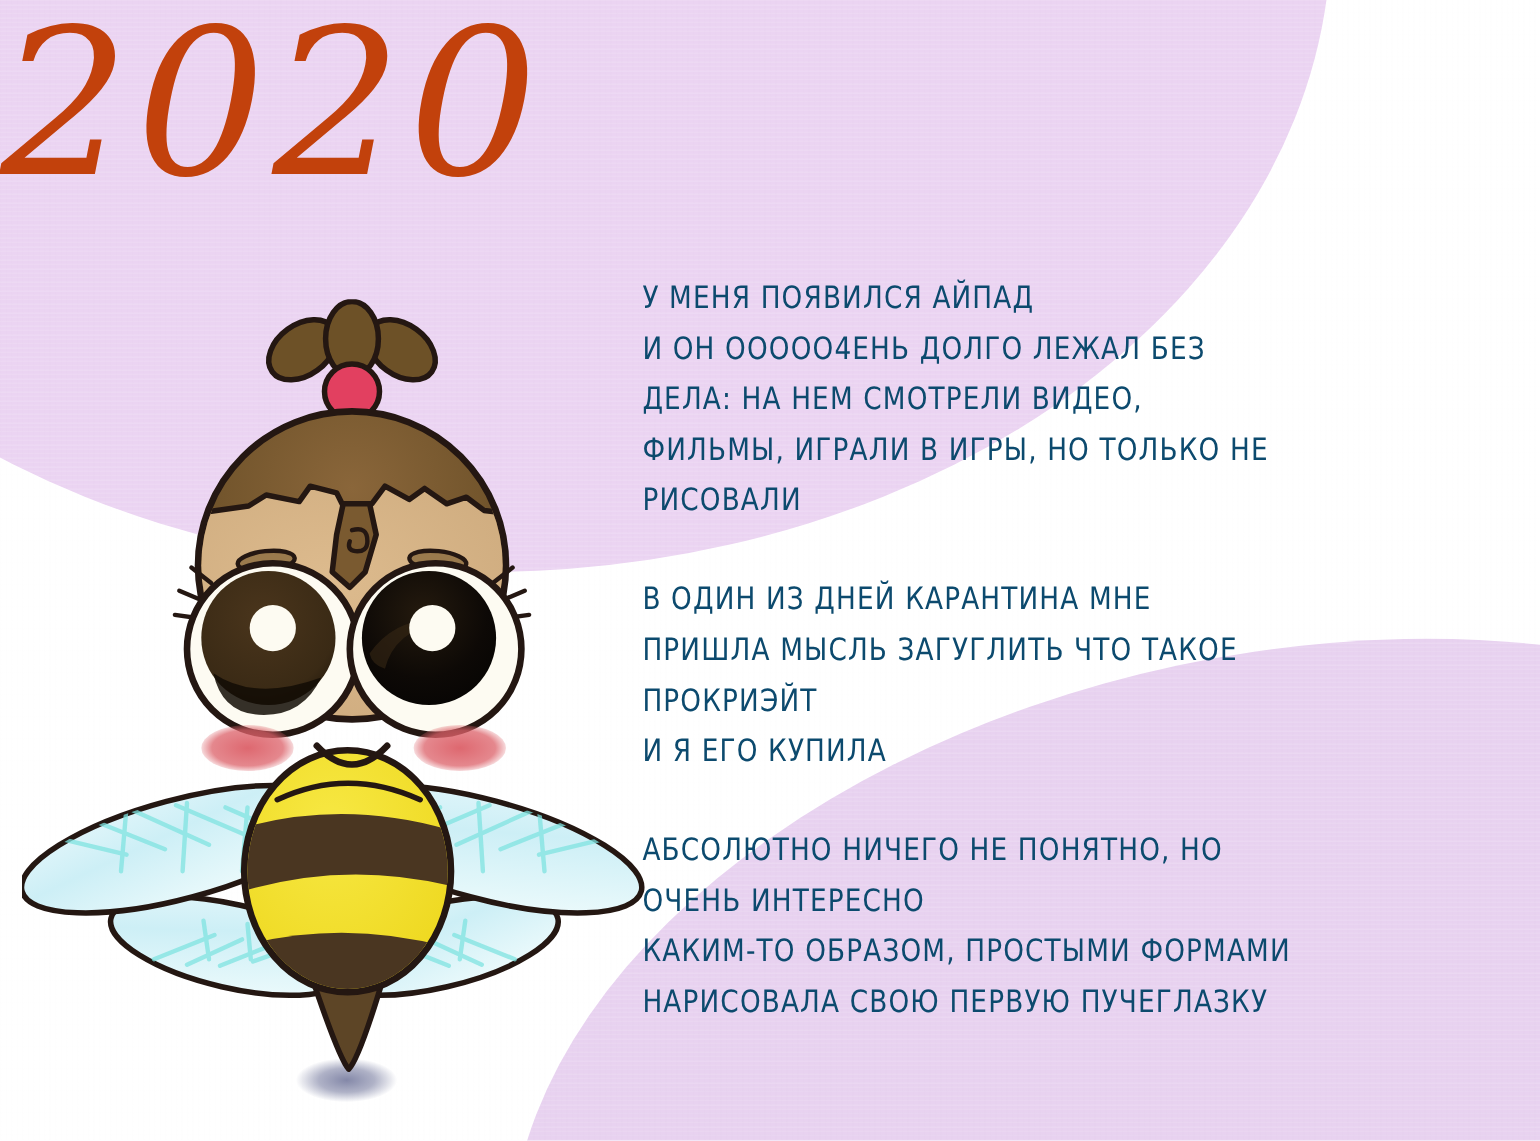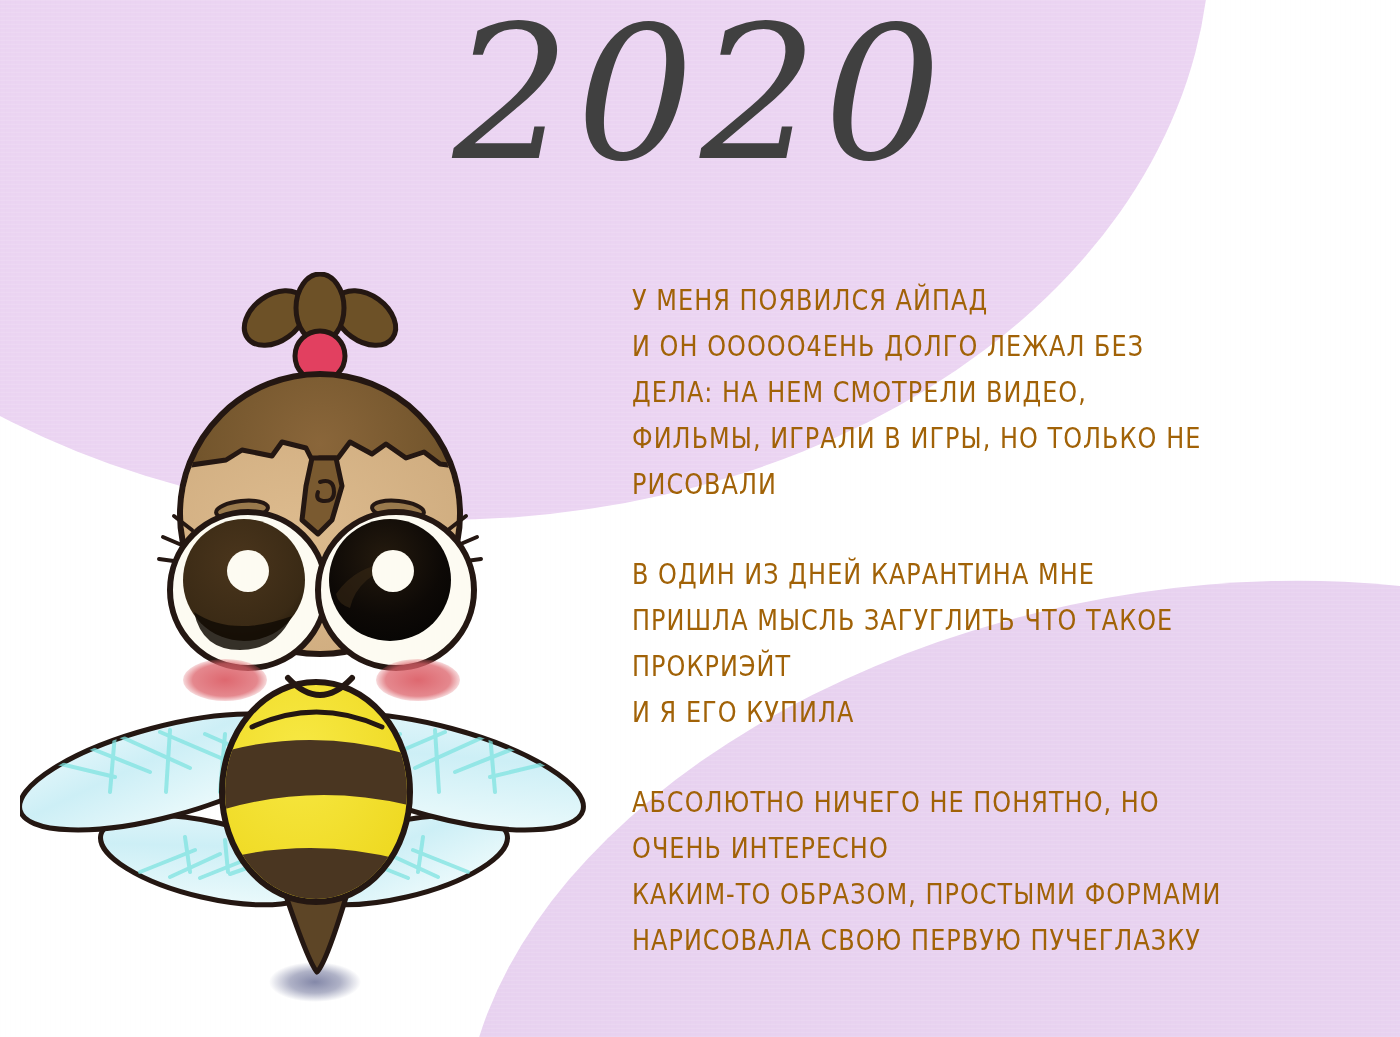--- a/index.html
+++ b/index.html
@@ -54,39 +54,37 @@
       repeating-linear-gradient(0deg, rgba(255,255,255,0.25) 0px, rgba(255,255,255,0) 2px, rgba(255,255,255,0) 4px),
       repeating-linear-gradient(90deg, rgba(0,0,0,0.012) 0px, rgba(0,0,0,0) 2px, rgba(0,0,0,0) 5px);
   }
 
   
   #title {
     position: absolute;
     left: 0;
     top: 2px;
     width: 1400px;
-    text-align: center;
     font-family: "DejaVu Serif", serif;
     font-style: italic;
     font-weight: 400;
     font-size: 185px;
     line-height: 1.0;
     letter-spacing: 6px;
-    color: #404040;
+    color: #c2410c;
     white-space: nowrap;
   }
 
   
   #story {
     position: absolute;
-    left: 632px;
+    left: 584px;
     top: 248px;
     width: 740px;
-    color: #a16207;
-    margin-top: 30px;
+    color: #0c4a6e;
   }
   .para {
     font-family: "DejaVu Sans Condensed", "Liberation Sans Narrow", "Liberation Sans", sans-serif;
     font-size: 28px;
     line-height: 46px;
     letter-spacing: 1.1px;
     text-transform: uppercase;
     white-space: pre-line;
     transform: scaleX(0.95);
     transform-origin: left top;

